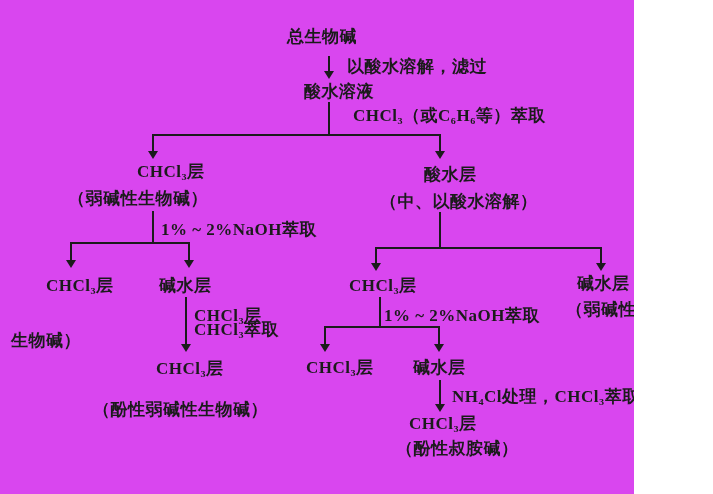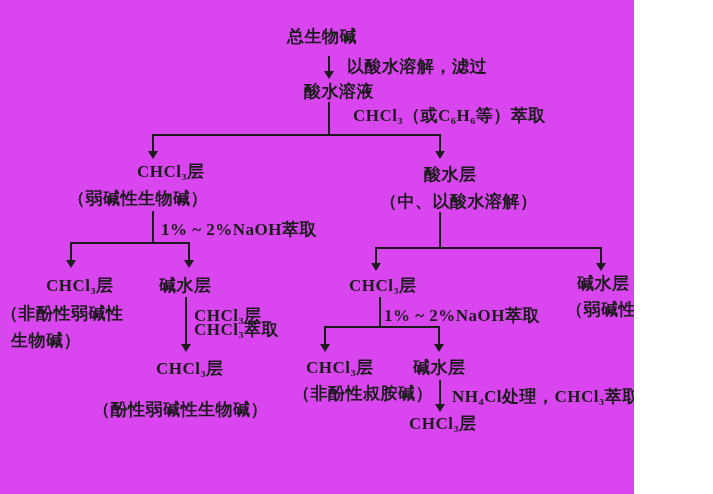--- a/index.html
+++ b/index.html
@@ -36,21 +36,20 @@
   <div class="t" style="left:68px;top:189px">（弱碱性生物碱）</div>
   <div class="vl" style="left:152px;top:211px;height:32px"></div>
   <div class="t" style="left:161px;top:220px">1% ~ 2%NaOH萃取</div>
 
   <div class="hl" style="left:70px;top:242px;width:120px"></div>
   <div class="vl ar" style="left:70px;top:242px;height:19px"></div>
   <div class="vl ar" style="left:188px;top:242px;height:19px"></div>
 
   <div class="t" style="left:46px;top:276px">CHCl₃层</div>
   <div class="t" style="left:159px;top:276px">碱水层</div>
-  <div class="t" style="left:1px;top:304px">（非酚性弱碱性</div>
   <div class="t" style="left:11px;top:331px">生物碱）</div>
 
   <div class="vl ar" style="left:185px;top:297px;height:48px"></div>
   <div class="t" style="left:194px;top:306px">CHCl₃层</div>
   <div class="t" style="left:194px;top:320px">CHCl₃萃取</div>
   <div class="t" style="left:156px;top:359px">CHCl₃层</div>
   <div class="t" style="left:93px;top:400px">（酚性弱碱性生物碱）</div>
 
   <div class="t" style="left:424px;top:165px">酸水层</div>
   <div class="t" style="left:380px;top:192px">（中、以酸水溶解）</div>
@@ -66,20 +65,20 @@
 
   <div class="vl" style="left:379px;top:297px;height:30px"></div>
   <div class="t" style="left:384px;top:306px">1% ~ 2%NaOH萃取</div>
 
   <div class="hl" style="left:324px;top:326px;width:116px"></div>
   <div class="vl ar" style="left:324px;top:326px;height:19px"></div>
   <div class="vl ar" style="left:438px;top:326px;height:19px"></div>
 
   <div class="t" style="left:306px;top:358px">CHCl₃层</div>
   <div class="t" style="left:413px;top:358px">碱水层</div>
-  <div class="t" style="left:293px;top:384px">（非酚性叔胺碱）</div>
 
   <div class="vl ar" style="left:439px;top:380px;height:25px"></div>
   <div class="t" style="left:452px;top:387px">NH₄Cl处理，CHCl₃萃取</div>
   <div class="t" style="left:409px;top:414px">CHCl₃层</div>
+  <div class="t" style="left:396px;top:439px">（酚性叔胺碱）</div>
 
   <div class="artifact"></div>
 </div>
 
 </body></html>

